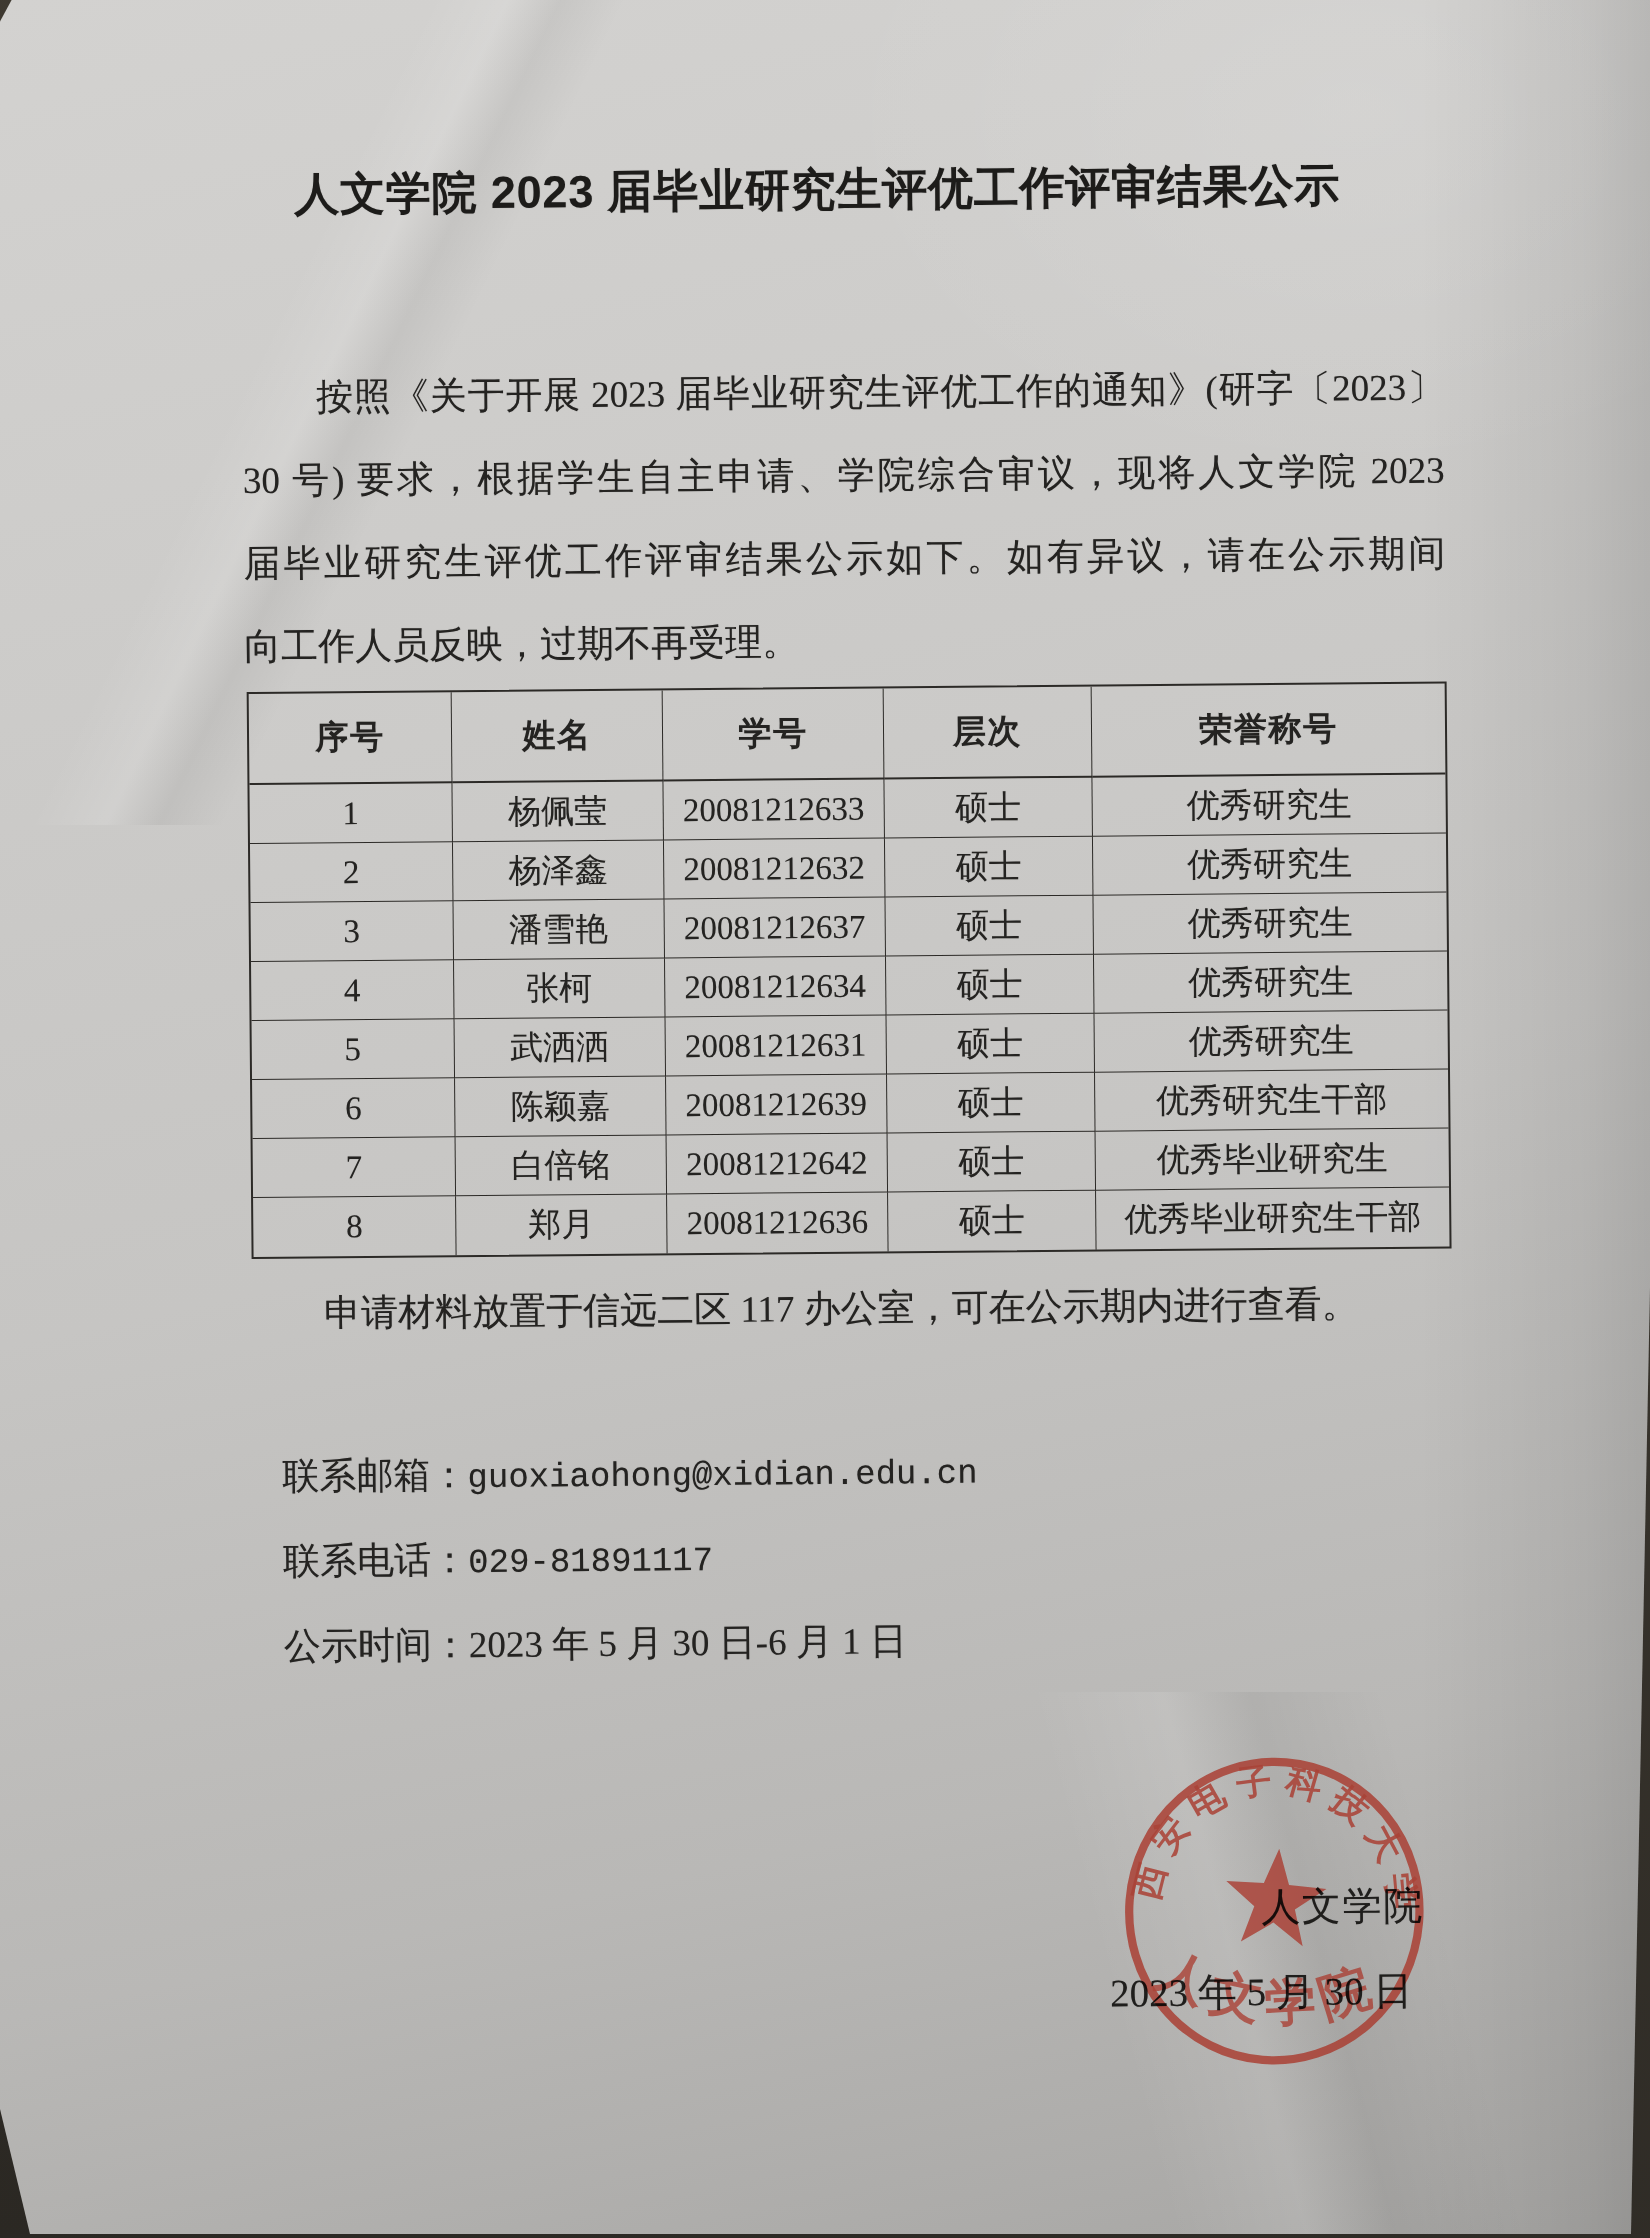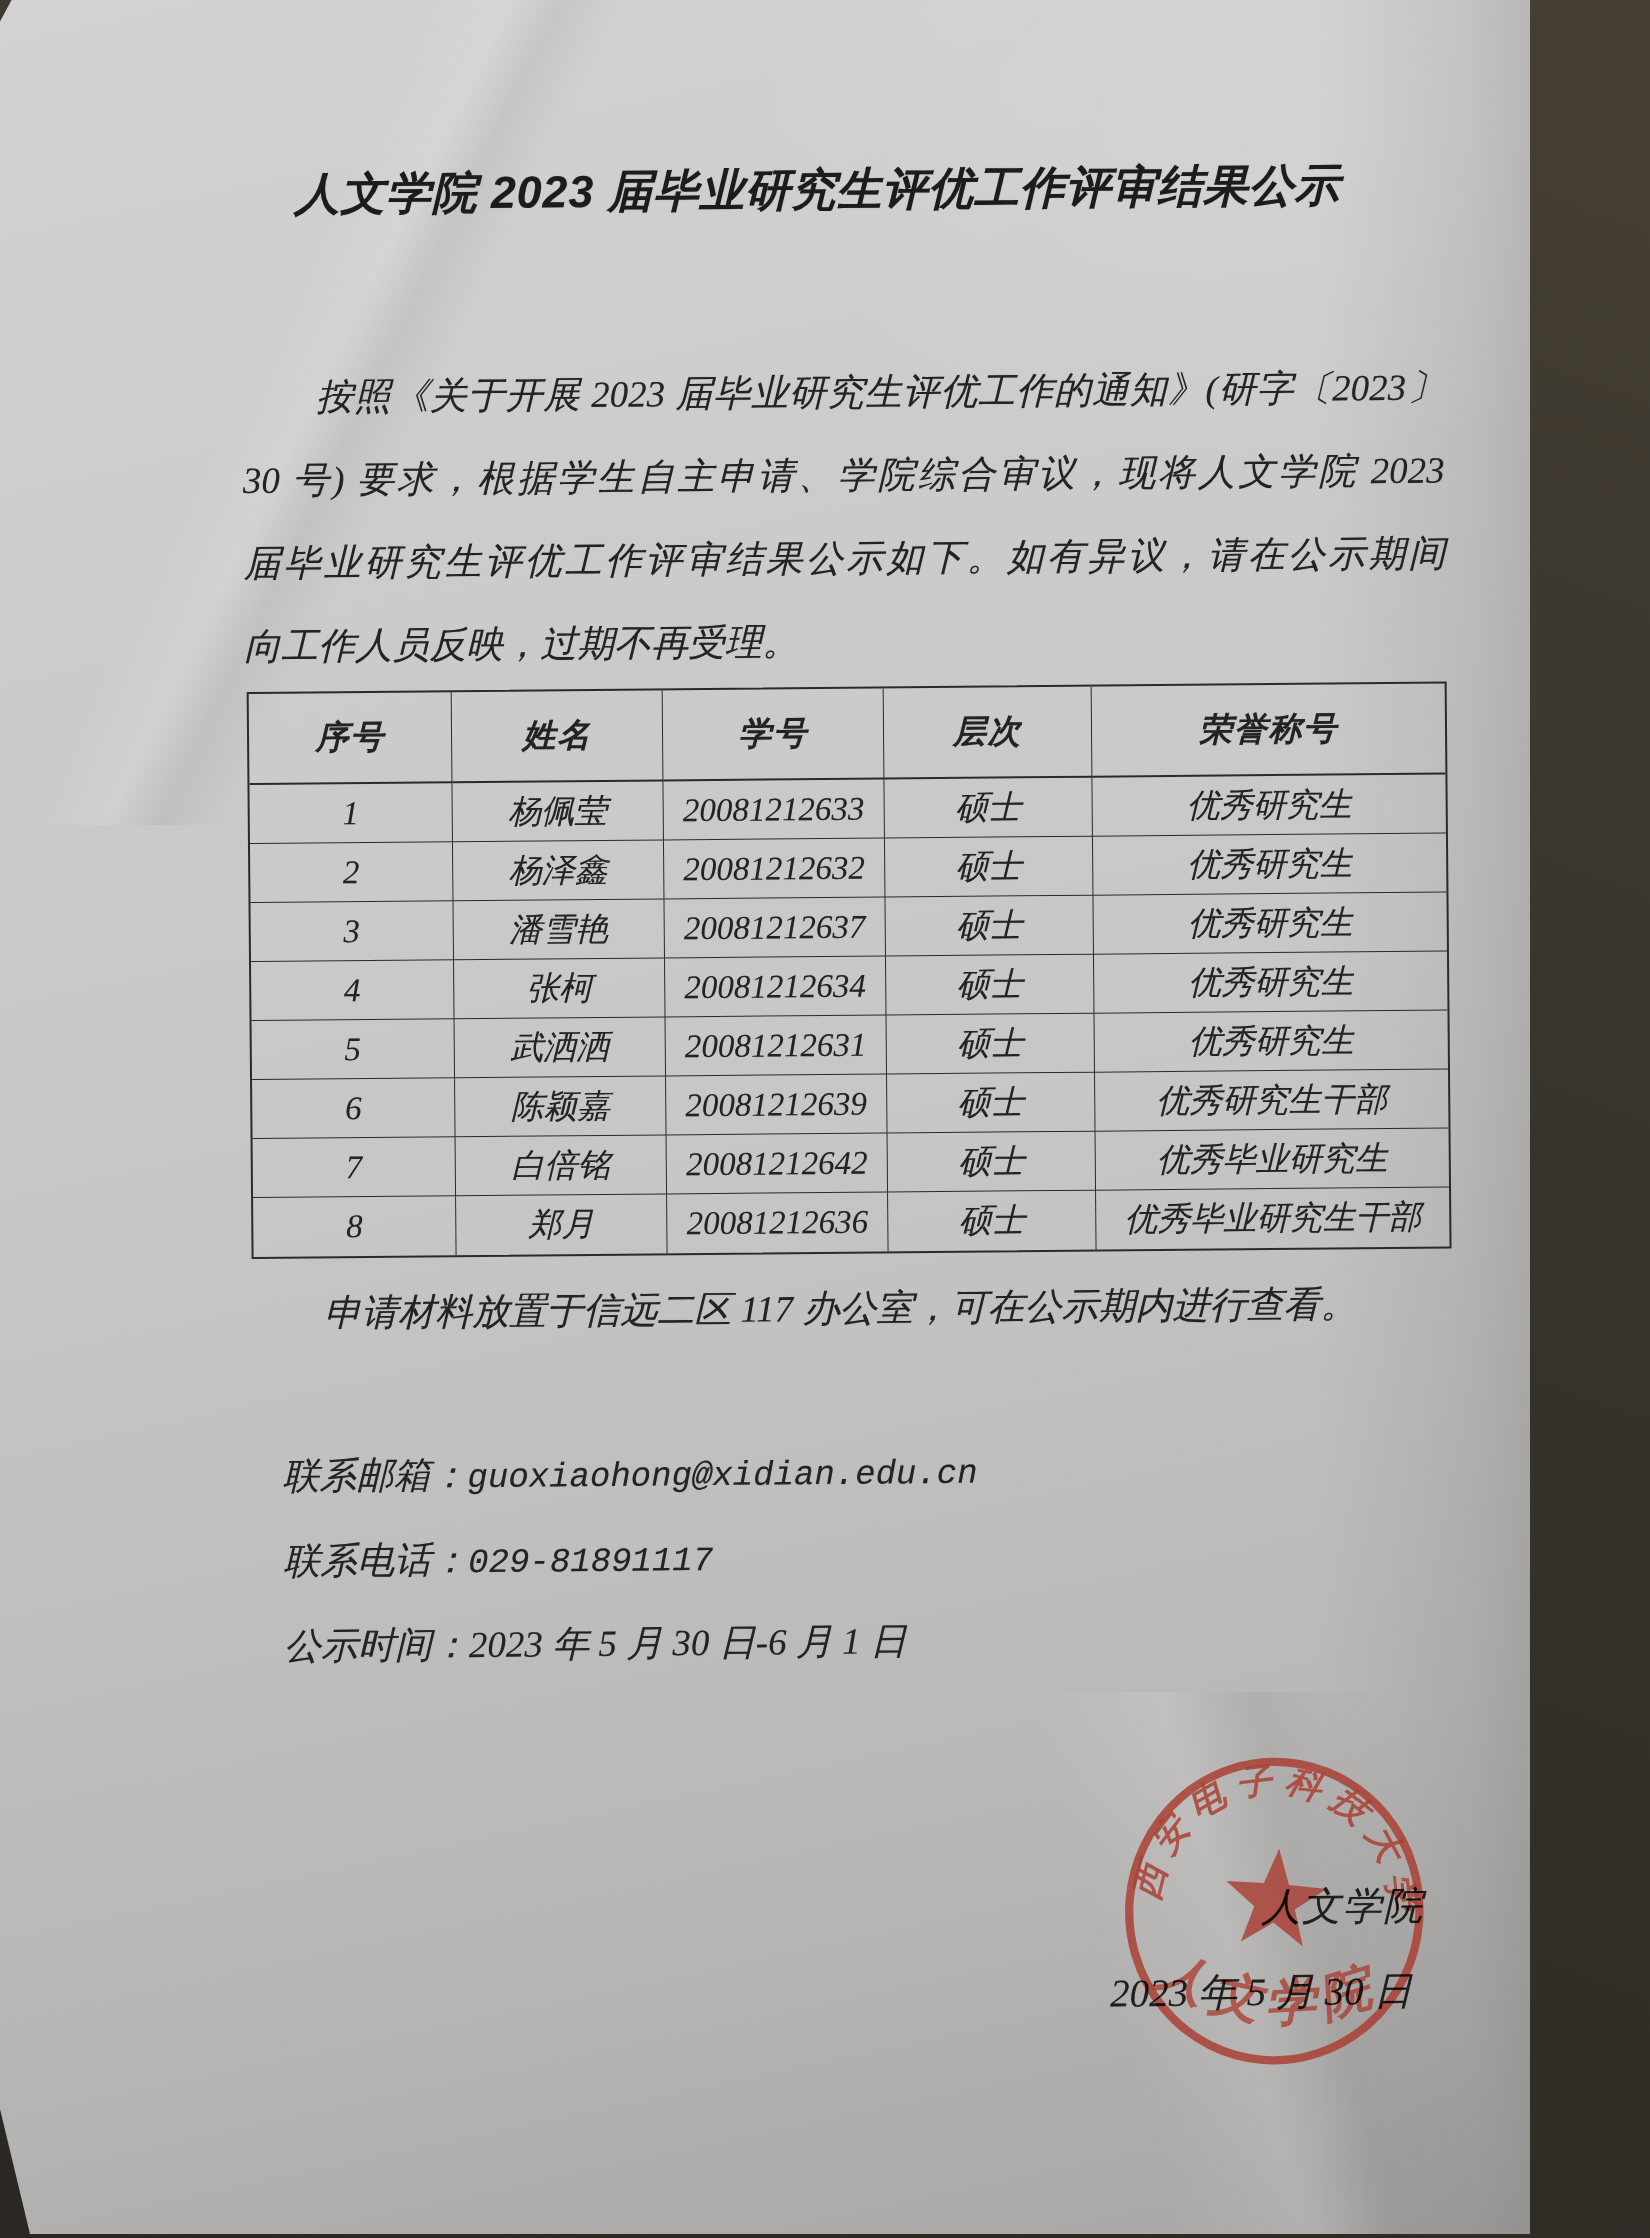--- a/index.html
+++ b/index.html
@@ -2,26 +2,25 @@
 <html style="font-size:13.2px"><head>
 <meta charset="utf-8">
 <style>
   html,body{margin:0;padding:0;}
   body{
     width:1650px;height:2239px;overflow:hidden;position:relative;
     background:linear-gradient(200deg,#453f35 0%,#37332c 45%,#2b2823 100%);
     font-family:"Liberation Serif","DejaVu Serif",serif;
   }
   #paper{
-    position:absolute;left:0;top:0;width:1530px;height:2239px;
+    position:absolute;left:0;top:0;width:1650px;height:2239px;
     clip-path:polygon(11.6px 0px,1650px 0px,1650px 1287px,1631px 2234px,30px 2234px,0px 2109px,0px 21.5px);
     background:
       radial-gradient(ellipse 825px 578px at 82% 5%,rgba(255,255,255,0.10),rgba(255,255,255,0) 65%),
       linear-gradient(168deg,#d3d2d0 0%,#cccbc9 28%,#c6c5c3 52%,#b9b8b6 78%,#a7a6a4 100%);
-    font-style: italic;
   }
   .shade-right{
     position:absolute;left:0;top:0;width:100%;height:100%;pointer-events:none;
     background:linear-gradient(90deg,rgba(0,0,0,0) 86%,rgba(0,0,0,0.07) 96%,rgba(0,0,0,0.12) 100%);
   }
   .crease-a{
     position:absolute;left:0;top:0;width:677px;height:825px;pointer-events:none;
     background:linear-gradient(116deg,rgba(255,255,255,0) 40%,rgba(255,255,255,0.12) 47%,rgba(0,0,0,0.05) 52%,rgba(255,255,255,0) 58%);
   }
   .crease-b{

